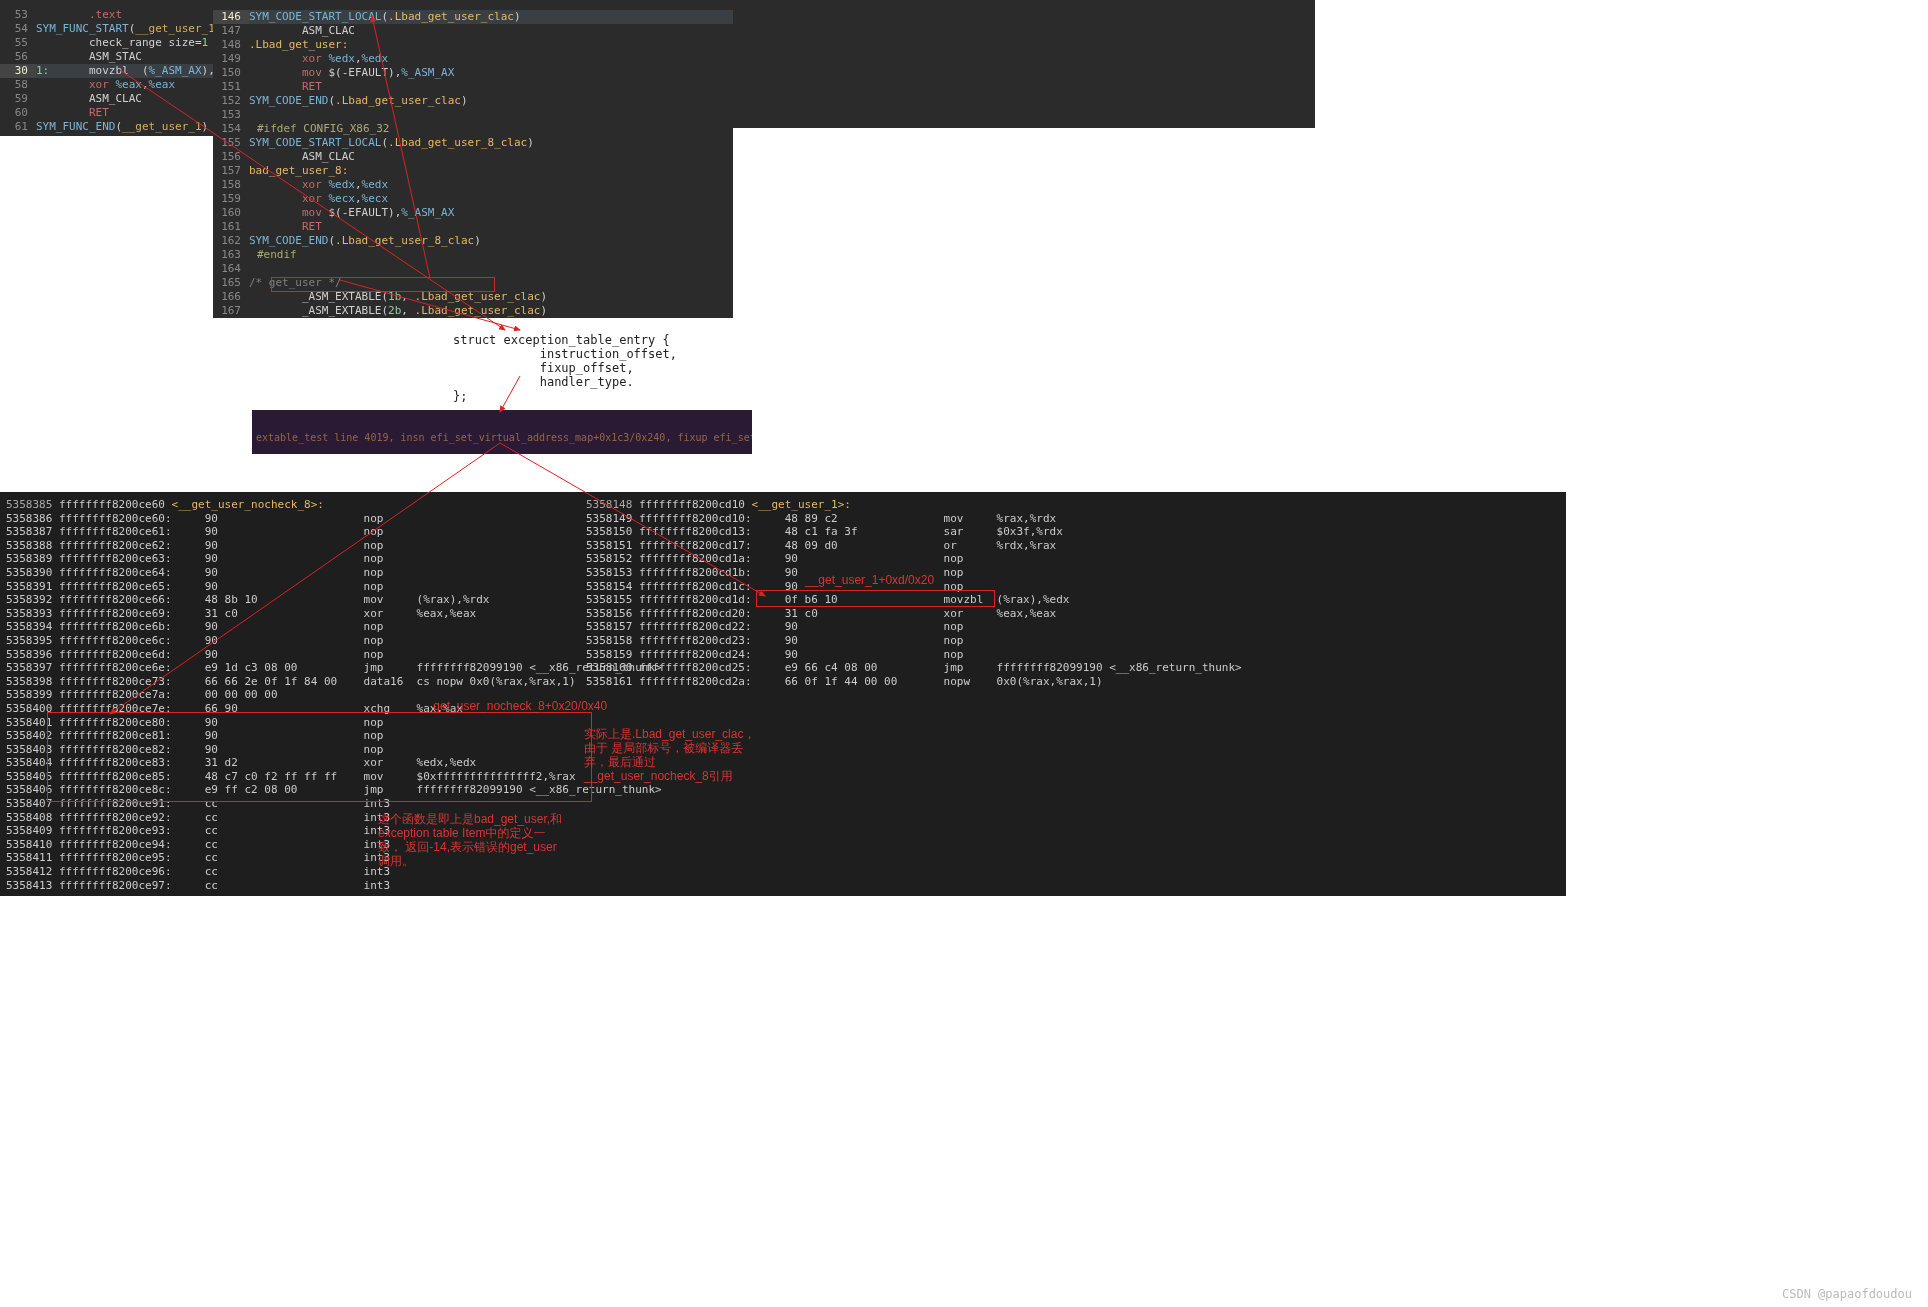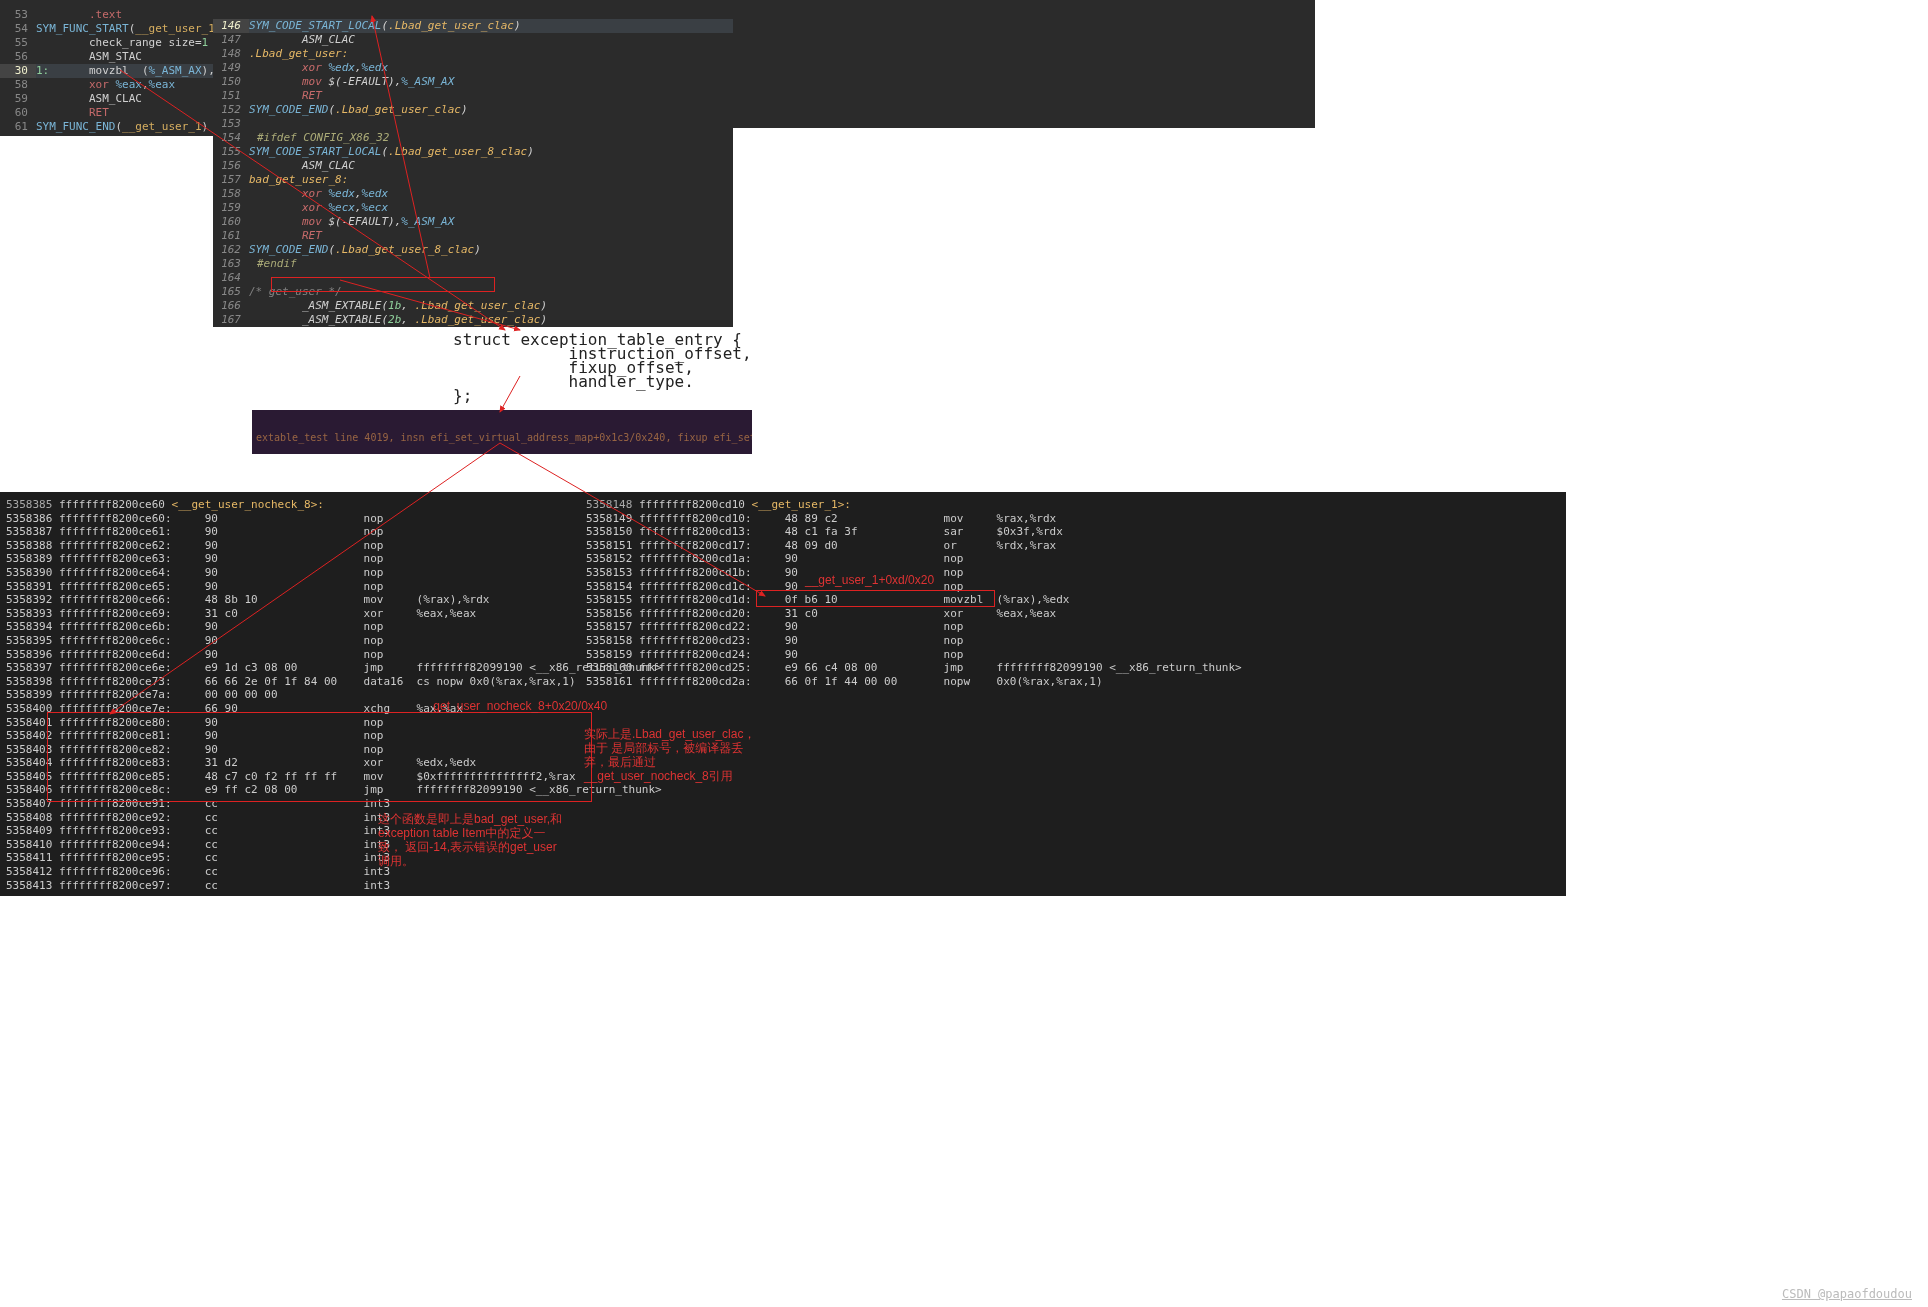--- a/index.html
+++ b/index.html
@@ -17,43 +17,43 @@
   .pre{color:#aa7;margin-left:8px;}
   .panel{position:absolute;}
   .srcline{white-space:pre;line-height:14px;}
   .disasm{background:#1e1e1e;color:#ccc;white-space:pre;line-height:13.6px;}
   .disasm .lineno{color:#aaa;}
   .disasm .sym{color:#e6b866;}
   .orange{color:#f0a050;}
   .boxred{position:absolute;border:1.5px solid #d22;}
   .arrow-svg{position:absolute;top:0;left:0;pointer-events:none;}
   .ann{position:absolute;color:#d33;font-family:"Microsoft YaHei",Arial,sans-serif;font-size:12px;line-height:14px;}
-  .wm{position:absolute;bottom:6px;right:16px;color:#bbb;font-size:12px;text-decoration:underline;}
-  .struct{position:absolute;font-family:Menlo,monospace;font-size:16px;color:#222;line-height:14px;white-space:pre;}
+  .wm{position:absolute;bottom:6px;right:16px;color:#bbb;font-size:12px;}
+  .struct{position:absolute;font-family:Menlo,monospace;font-size:12px;color:#222;line-height:14px;white-space:pre;}
 </style>
 </head>
 <body>
 
 <div class="vp">
 
   <div class="panel dark" style="left:0;top:0;width:1315px;height:128px;"></div>
 
   <div id="left-ed" class="panel dark" style="left:0;top:0;width:213px;height:128px;padding-top:8px;">
       <div class="srcline"><span class="ln">53</span><span class="str">        .text</span></div>
       <div class="srcline"><span class="ln">54</span><span class="kw">SYM_FUNC_START</span><span>(</span><span class="fn">__get_user_1</span><span>)</span></div>
       <div class="srcline"><span class="ln">55</span><span>        check_range size=</span><span class="num">1</span></div>
       <div class="srcline"><span class="ln">56</span><span>        ASM_STAC</span></div>
       <div class="srcline highlight"><span class="ln cur">30</span><span class="num">1:</span><span>      movzbl  (</span><span class="kw">%_ASM_AX</span><span>),</span><span class="kw">%edx</span></div>
       <div class="srcline"><span class="ln">58</span><span>        </span><span class="str">xor </span><span class="kw">%eax</span><span>,</span><span class="kw">%eax</span></div>
       <div class="srcline"><span class="ln">59</span><span>        ASM_CLAC</span></div>
       <div class="srcline"><span class="ln">60</span><span>        </span><span class="str">RET</span></div>
       <div class="srcline"><span class="ln">61</span><span class="kw">SYM_FUNC_END</span><span>(</span><span class="fn">__get_user_1</span><span>)</span></div>
     </div>
 
-  <div id="right-ed" class="panel dark" style="left:213px;top:0;width:520px;height:308px;padding-top:19px;font-style:italic;">
+  <div id="right-ed" class="panel dark" style="left:213px;top:0;width:520px;height:308px;padding-top:10px;">
       <div class="srcline highlight"><span class="ln cur">146</span><span class="kw">SYM_CODE_START_LOCAL</span><span>(</span><span class="lbl">.Lbad_get_user_clac</span><span>)</span></div>
       <div class="srcline"><span class="ln">147</span><span>        ASM_CLAC</span></div>
       <div class="srcline"><span class="ln">148</span><span class="lbl">.Lbad_get_user:</span></div>
       <div class="srcline"><span class="ln">149</span><span>        </span><span class="str">xor </span><span class="kw">%edx</span><span>,</span><span class="kw">%edx</span></div>
       <div class="srcline"><span class="ln">150</span><span>        </span><span class="str">mov </span><span>$(</span><span>-EFAULT</span><span>),</span><span class="kw">%_ASM_AX</span></div>
       <div class="srcline"><span class="ln">151</span><span>        </span><span class="str">RET</span></div>
       <div class="srcline"><span class="ln">152</span><span class="kw">SYM_CODE_END</span><span>(</span><span class="lbl">.Lbad_get_user_clac</span><span>)</span></div>
       <div class="srcline"><span class="ln">153</span><span></span></div>
       <div class="srcline"><span class="ln">154</span><span class="pre">#ifdef CONFIG_X86_32</span></div>
       <div class="srcline"><span class="ln">155</span><span class="kw">SYM_CODE_START_LOCAL</span><span>(</span><span class="lbl">.Lbad_get_user_8_clac</span><span>)</span></div>

